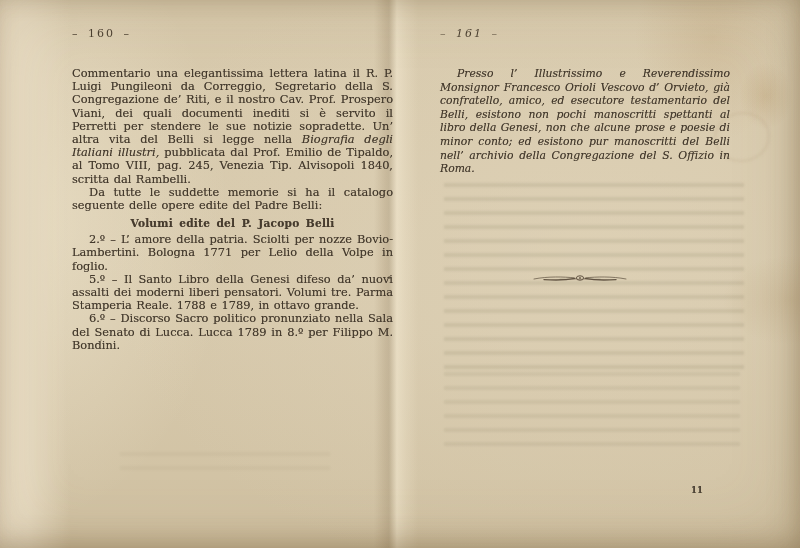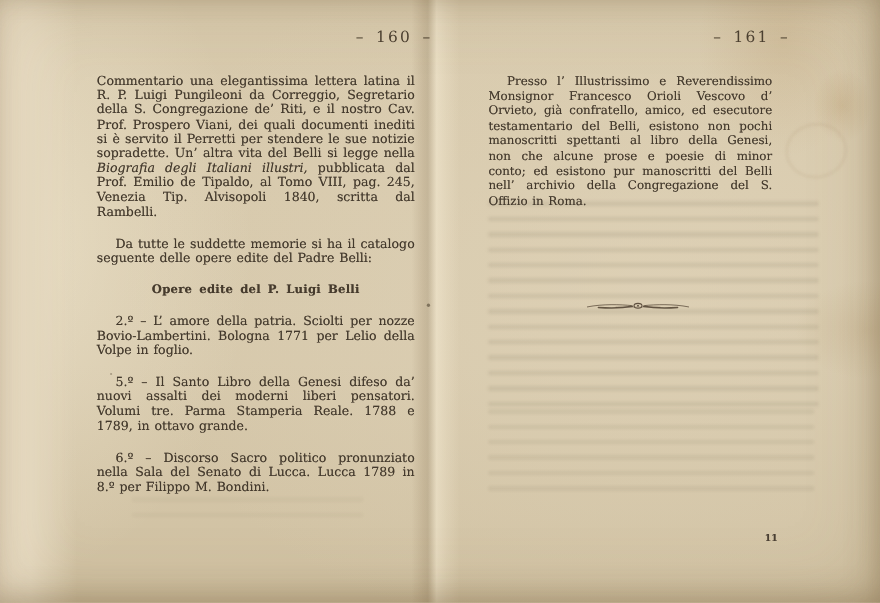--- a/index.html
+++ b/index.html
@@ -28,42 +28,42 @@
     background:linear-gradient(90deg,
       rgba(140,118,86,0) 0%,
       rgba(140,118,86,.22) 26%,
       rgba(112,92,62,.20) 34%,
       rgba(244,234,210,.55) 52%,
       rgba(244,234,210,.28) 72%,
       rgba(214,200,171,0) 100%);
   }
   .page-col{position:absolute;color:#43392c;}
   .page-left-col{left:72px;top:28px;width:321px;}
-  .page-right-col{left:428px;top:28px;width:290px;}
+  .page-right-col{left:440px;top:28px;width:290px;font-style:italic;}
   .page-header{
-    text-align:right;font-size:14px;line-height:12px;
+    text-align:left;font-size:11px;line-height:12px;
     letter-spacing:2px;color:#4a3f30;margin:0 0 27px 0;
     word-spacing:3px;
   }
   .page-body{font-size:11.4px;line-height:13.2px;word-spacing:.8px;
     text-shadow:0 0 .5px rgba(67,57,45,.55);}
   .page-right-col .page-body{font-size:10.8px;line-height:13.6px;}
-  .page-body p{margin:16px;text-align:justify;text-indent:17px;}
+  .page-body p{margin:0;text-align:justify;text-indent:17px;}
   p.no-indent{text-indent:0;}
   .section-heading{
     text-align:center;font-weight:bold;font-size:10.6px;line-height:12px;
     margin:5px 0 4px 0;word-spacing:2.5px;letter-spacing:.2px;color:#463b2d;
     text-shadow:0 0 .5px rgba(67,57,45,.55);
   }
   .ornament-divider{
     position:absolute;left:532px;top:272px;width:96px;height:12px;
   }
   .signature-number{
     position:absolute;left:691px;top:485px;width:16px;
-    font-size:8.5px;line-height:10px;color:#4a4034;text-align:right;
+    font-size:8.5px;line-height:10px;color:#4a4034;text-align:left;
     text-shadow:0 0 .5px rgba(67,57,45,.5);
     font-weight:bold;
   }
   .ghost-block{
     position:absolute;filter:blur(1.3px);pointer-events:none;
     background:repeating-linear-gradient(180deg,
       rgba(103,96,70,.12) 0px, rgba(103,96,70,.12) 4px,
       rgba(103,96,70,0) 4px, rgba(103,96,70,0) 14px);
   }
   .ghost-a{left:444px;top:183px;width:300px;height:186px;}
@@ -100,21 +100,21 @@
   <div class="ghost-block ghost-c"></div>
   <div class="stamp-ghost"></div>
   <div class="speck-1"></div>
   <div class="speck-2"></div>
 
   <div class="page-col page-left-col">
     <div class="page-header">– 160 –</div>
     <div class="page-body">
       <p class="no-indent"><span>Commentario una elegantissima lettera latina il R. P. Luigi Pungileoni da Correggio, Segretario della S. Congregazione de’ Riti, e il nostro Cav. Prof. Prospero Viani, dei quali documenti inediti si è servito il Perretti per stendere le sue notizie sopradette. Un’ altra vita del Belli si legge nella </span><i>Biografia degli Italiani illustri,</i><span> pubblicata dal Prof. Emilio de Tipaldo, al Tomo VIII, pag. 245, Venezia Tip. Alvisopoli 1840, scritta dal Rambelli.</span></p>
       <p>Da tutte le suddette memorie si ha il catalogo seguente delle opere edite del Padre Belli:</p>
-      <div class="section-heading">Opere edite del P. Luigi Belli</div>
+      <div class="section-heading">Volumi edite del P. Jacopo Belli</div>
       <p>2.º – L’ amore della patria. Sciolti per nozze Bovio-Lambertini. Bologna 1771 per Lelio della Volpe in foglio.</p>
       <p>5.º – Il Santo Libro della Genesi difeso da’ nuovi assalti dei moderni liberi pensatori. Volumi tre. Parma Stamperia Reale. 1788 e 1789, in ottavo grande.</p>
       <p>6.º – Discorso Sacro politico pronunziato nella Sala del Senato di Lucca. Lucca 1789 in 8.º per Filippo M. Bondini.</p>
     </div>
   </div>
 
   <div class="page-col page-right-col">
     <div class="page-header">– 161 –</div>
     <div class="page-body">
       <p>Presso l’ Illustrissimo e Reverendissimo Monsignor Francesco Orioli Vescovo d’ Orvieto, già confratello, amico, ed esecutore testamentario del Belli, esistono non pochi manoscritti spettanti al libro della Genesi, non che alcune prose e poesie di minor conto; ed esistono pur manoscritti del Belli nell’ archivio della Congregazione del S. Offizio in Roma.</p>

